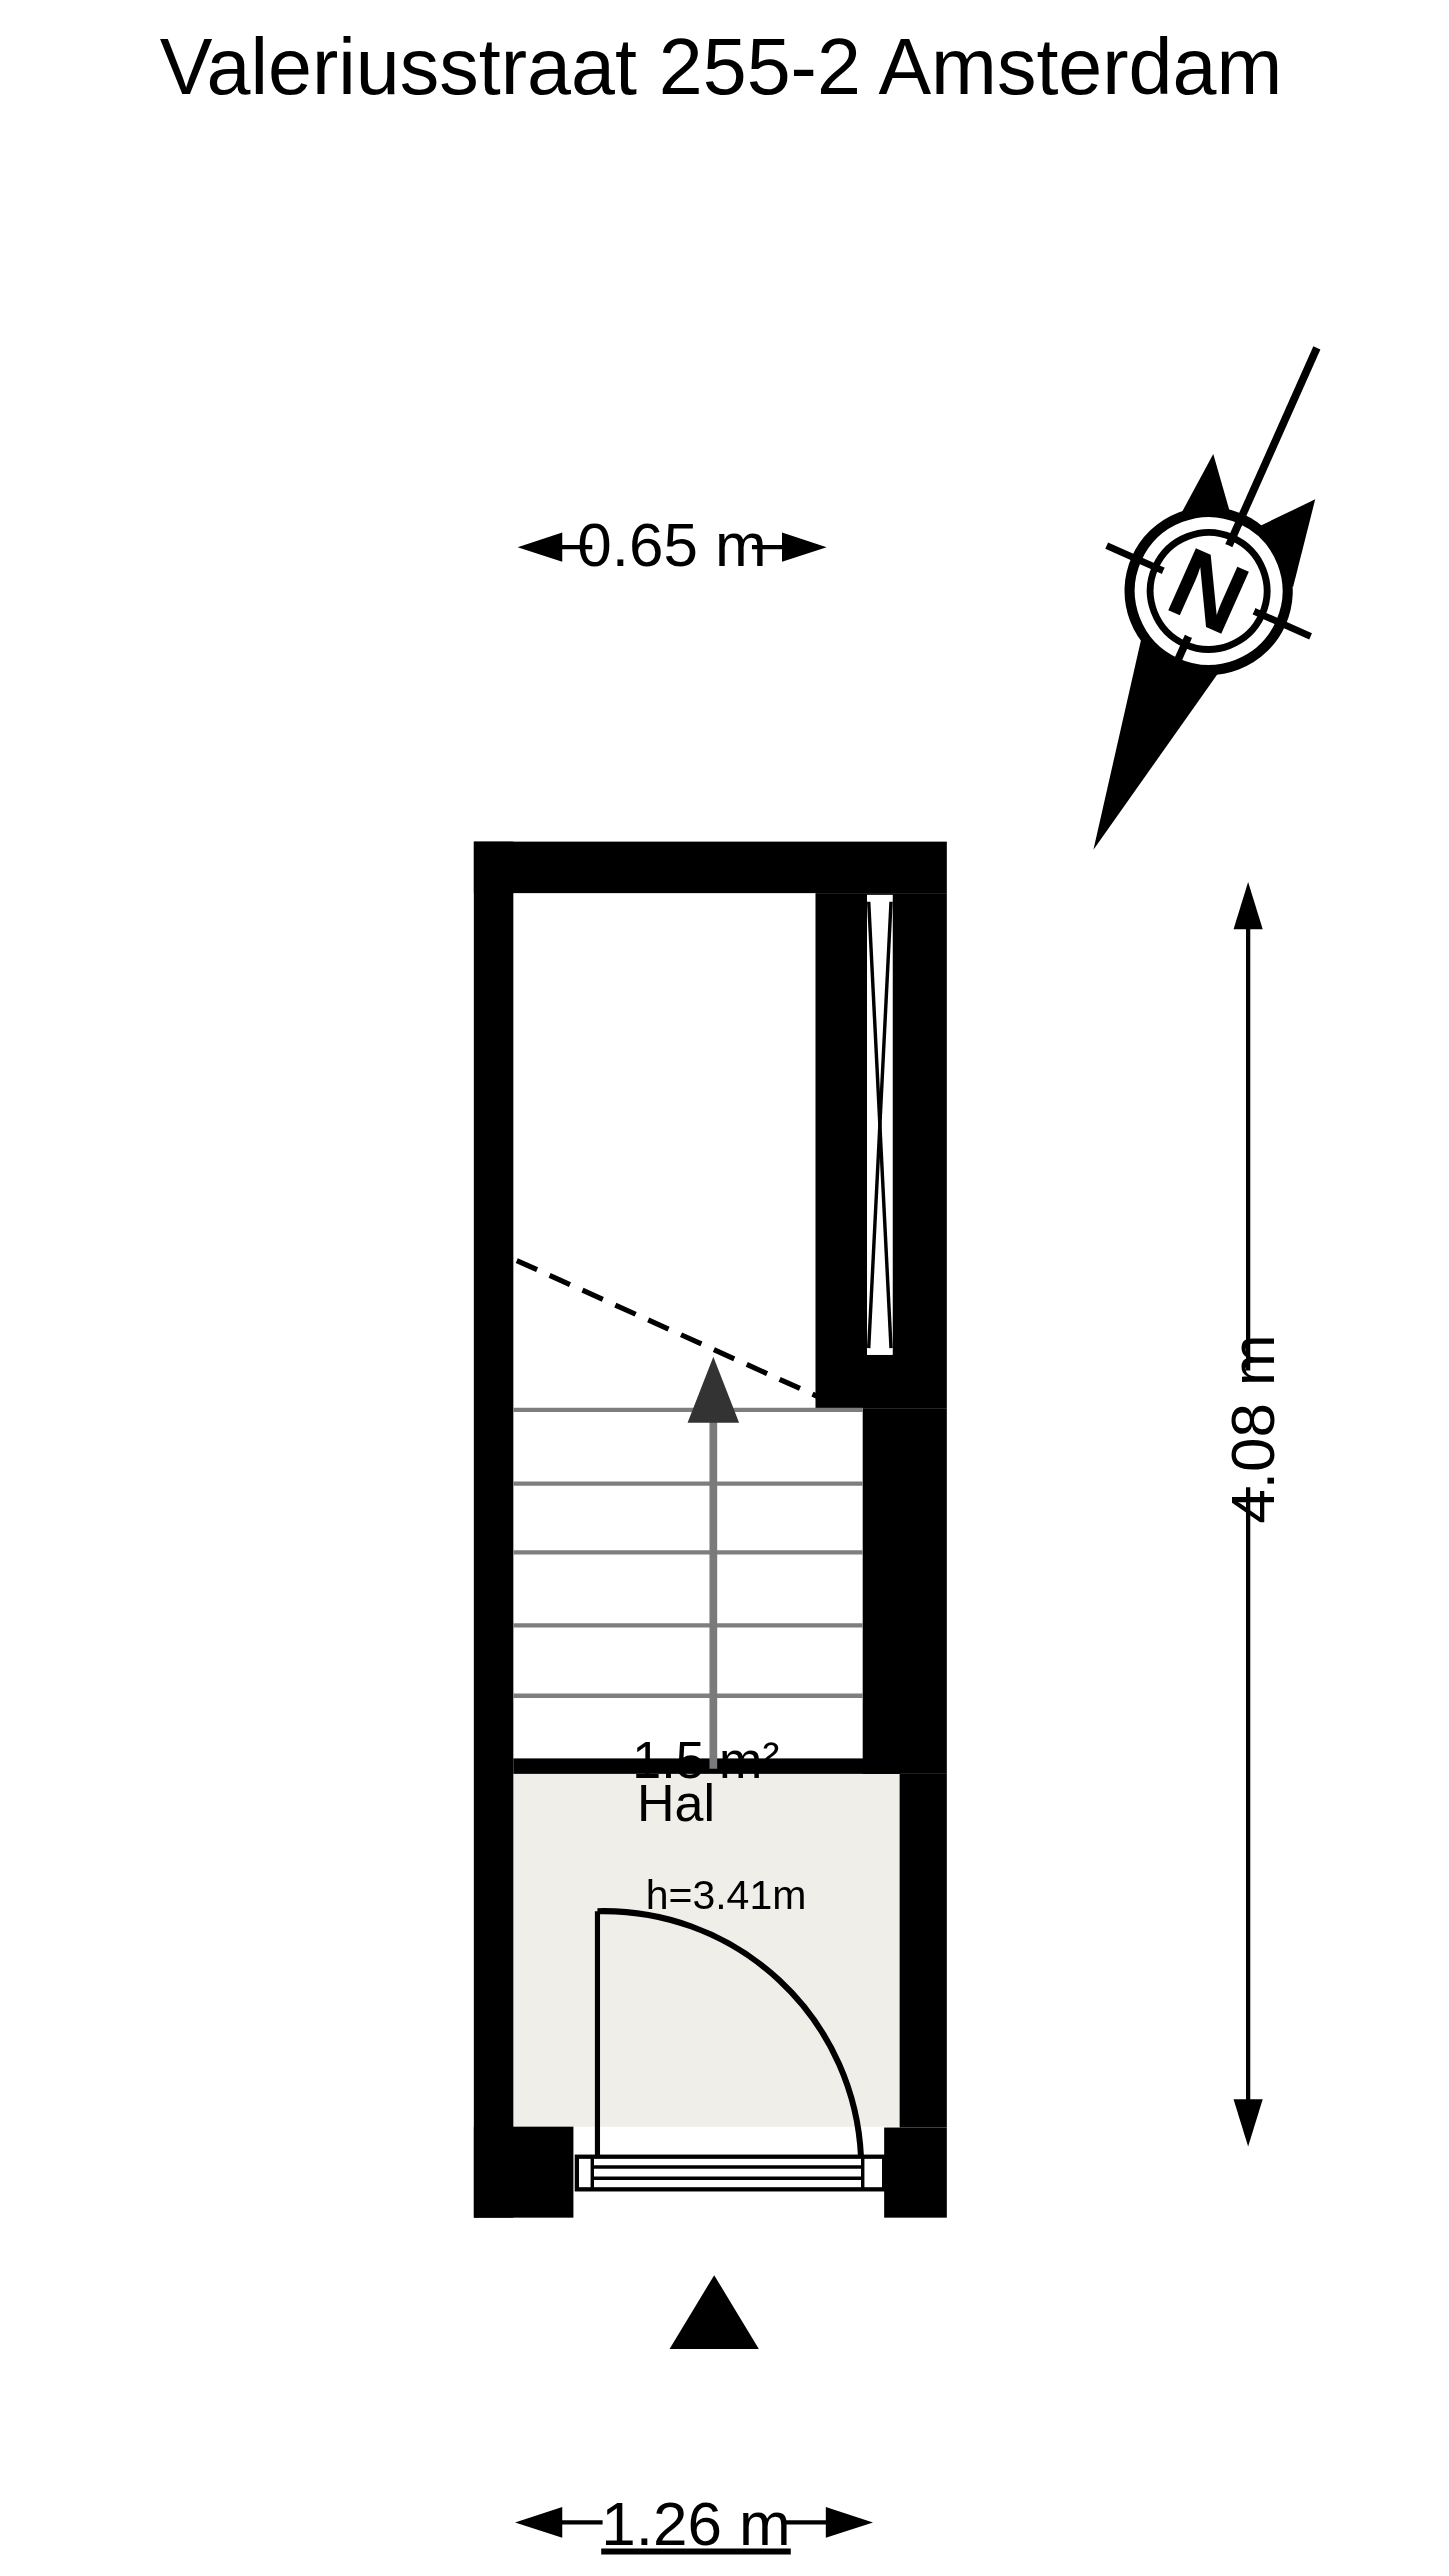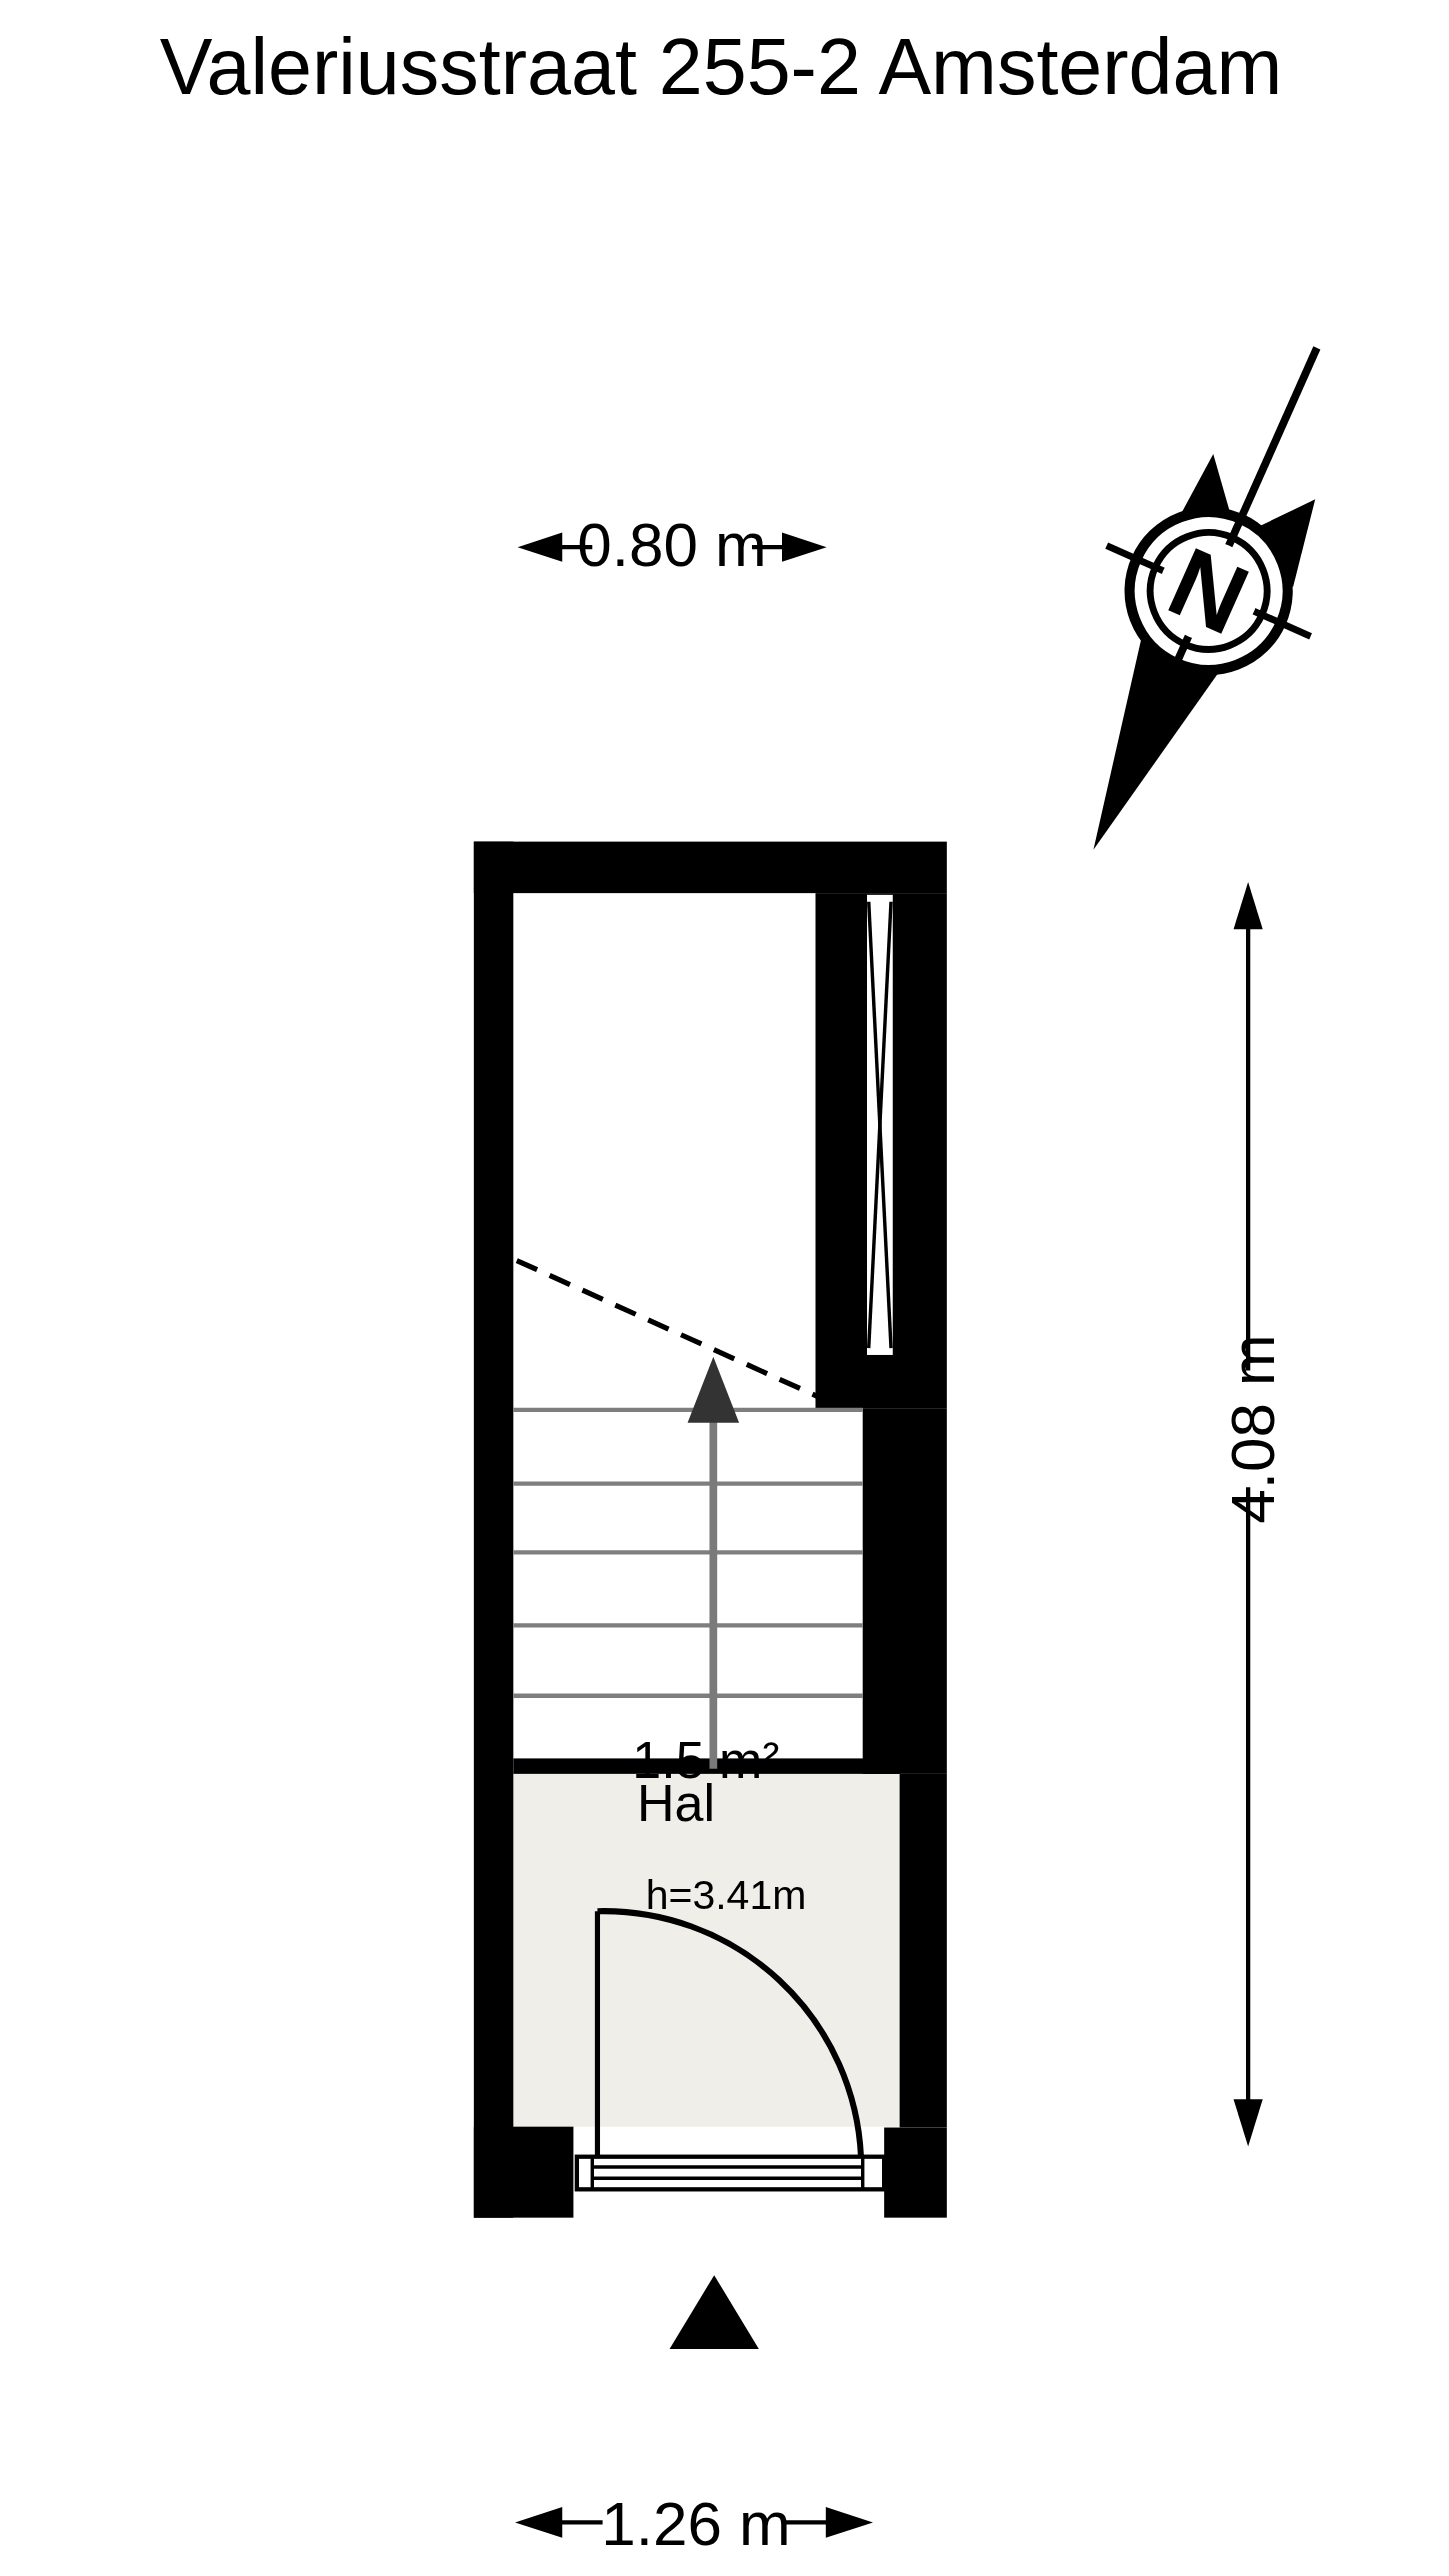--- a/index.html
+++ b/index.html
@@ -7,21 +7,21 @@
     position:relative;width:1442px;height:2576px;background:#ffffff;
     font-family:"Liberation Sans",sans-serif;overflow:hidden;color:#000;
   }
   .plan-svg{position:absolute;left:0;top:0;width:1449px;height:2576px;}
   .title{position:absolute;left:0;width:100%;text-align:center;font-size:79px;line-height:1.1;color:#000;white-space:nowrap;}
   .title1{top:24px;}
   .title2{top:125px;}
   .txt{position:absolute;transform:translate(-50%,-50%);white-space:nowrap;color:#000;}
   .dim-top{left:672px;top:544px;font-size:62px;}
   .dim-right{left:1252px;top:1429px;font-size:62px;transform:translate(-50%,-50%) rotate(-90deg);}
-  .dim-bottom{left:696px;top:2523px;font-size:62px;}
+  .dim-bottom{left:696px;top:2523px;font-size:62px;text-decoration:underline;}
   .room-name{left:676px;top:1803px;font-size:52px;}
   .room-area{left:706px;top:1760px;font-size:52px;}
   .room-height{left:714px;top:1895px;font-size:41px;margin-left:12px;}
   .blk{fill:#000;}
   .dimgfx line{stroke:#000;stroke-width:5;}
   .dimgfx polygon{fill:#000;}
 </style>
 </head>
 <body>
 
@@ -107,21 +107,21 @@
       <polygon class="blk" points="70,-148 14,-82 88,-44"></polygon>
       <circle cx="0" cy="0" r="92" fill="#ffffff" stroke="#000" stroke-width="12"></circle>
       <circle cx="0" cy="0" r="68" fill="#ffffff" stroke="#000" stroke-width="8"></circle>
       <line x1="0" y1="-310" x2="0" y2="150" stroke="#000" stroke-width="9"></line>
       <line x1="-130" y1="0" x2="130" y2="0" stroke="#000" stroke-width="8"></line>
       <circle cx="0" cy="0" r="58" fill="#ffffff"></circle>
       <text x="0" y="0" text-anchor="middle" dominant-baseline="central" font-family="Liberation Sans, sans-serif" font-size="115" font-weight="bold" fill="#000">N</text>
     </g>
   </svg>
 
-  <div class="txt dim-top">0.80 m</div>
+  <div class="txt dim-top">0.65 m</div>
   <div class="txt dim-right">4.08 m</div>
   <div class="txt dim-bottom">1.26 m</div>
   <div class="txt room-name">Hal</div>
   <div class="txt room-area">1.5 m²</div>
   <div class="txt room-height">h=3.41m</div>
 
 </div>
 
 
 </body></html>

